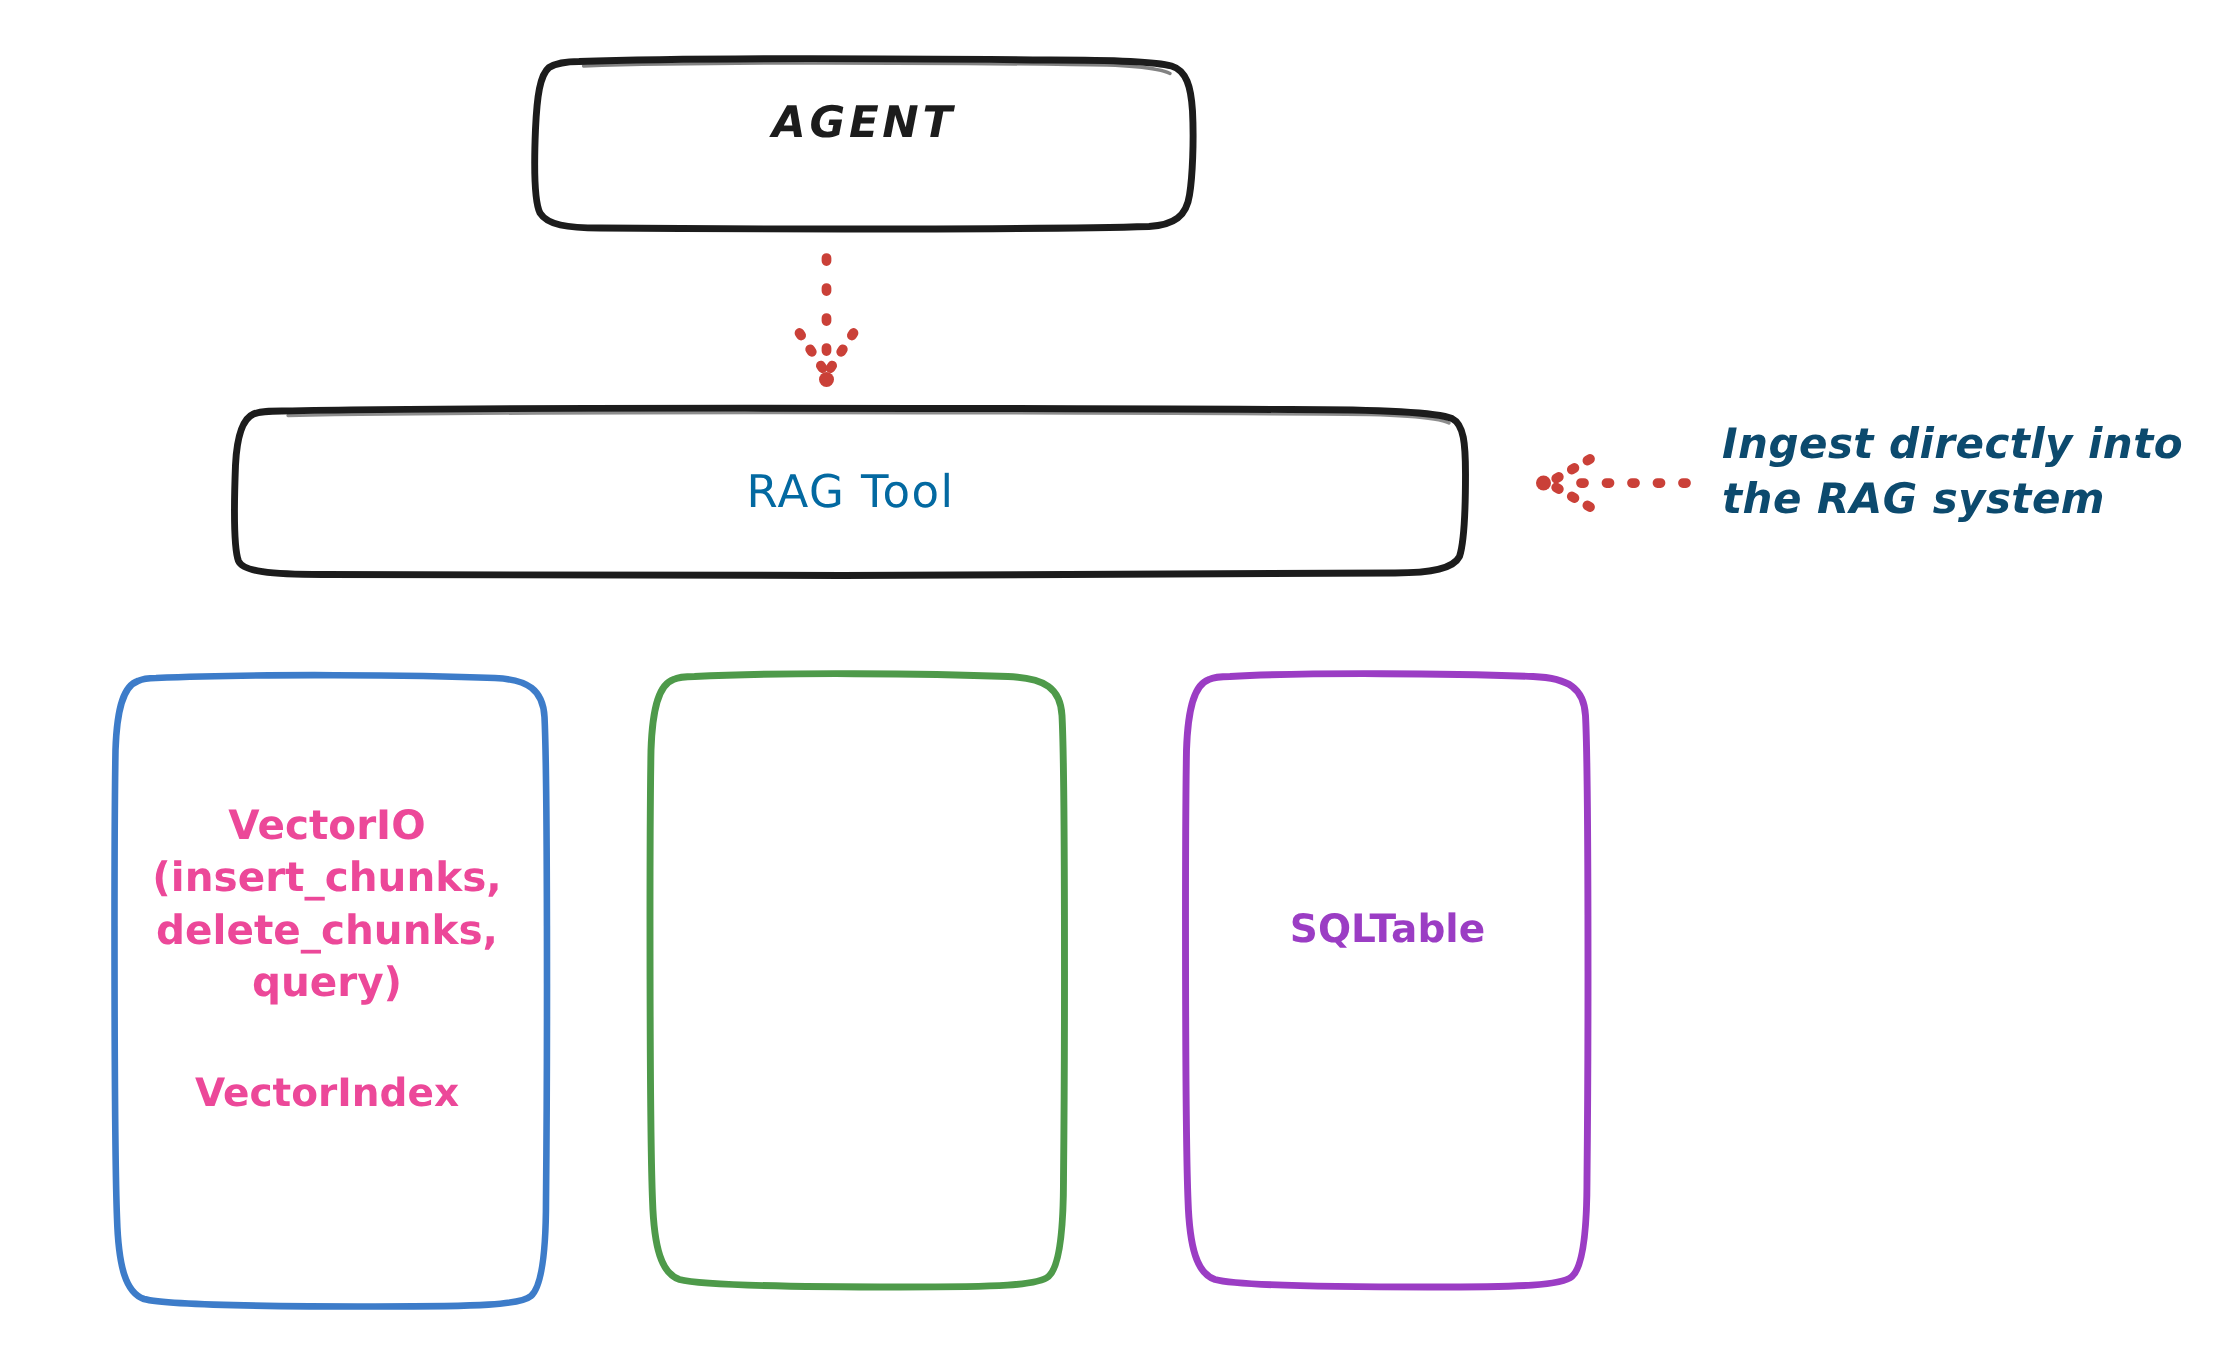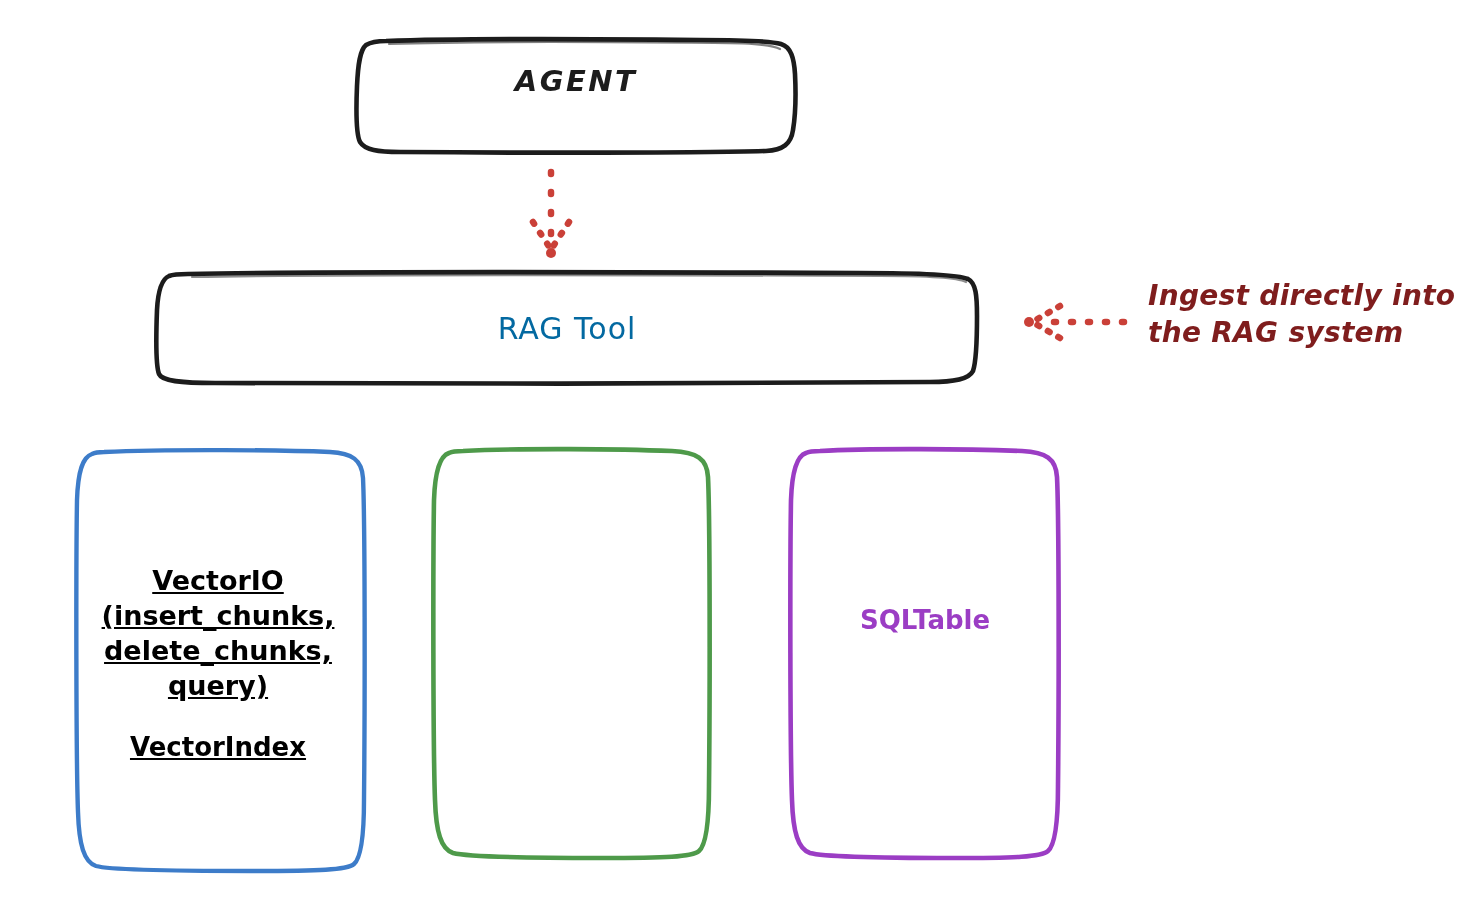--- a/index.html
+++ b/index.html
@@ -81,26 +81,25 @@
     white-space: pre-line;
   }
   .leaf-label .idx {
     font-size: 26px;
     font-weight: 600;
     white-space: pre;
   }
 
   #vector-label {
     left: 72px;
-    top: 563px;
+    top: 533px;
     width: 292px;
-    color: #000000;
-    text-decoration: underline;
-  }
-  #vector-label .idx { margin-top: 28px; }
+    color: #ec4899;
+  }
+  #vector-label .idx { margin-top: 40px; }
 
   #kv-label {
     left: 430px;
     top: 548px;
     width: 282px;
     color: #4e9a4a;
   }
   #kv-label .idx { margin-top: 36px; }
 
   #rel-label {
@@ -110,21 +109,21 @@
     color: #9b3dc4;
   }
   #rel-label .idx { margin-top: 56px; }
 
   
   #ingest-note {
     position: absolute;
     left: 1148px;
     top: 278px;
     width: 330px;
-    color: #7f1d1d;
+    color: #0c4a6e;
     font-size: 28px;
     font-weight: 600;
     font-style: italic;
     line-height: 1.32;
     text-align: left;
     white-space: pre-line;
     pointer-events: none;
     letter-spacing: 0.3px;
   }
 </style>

